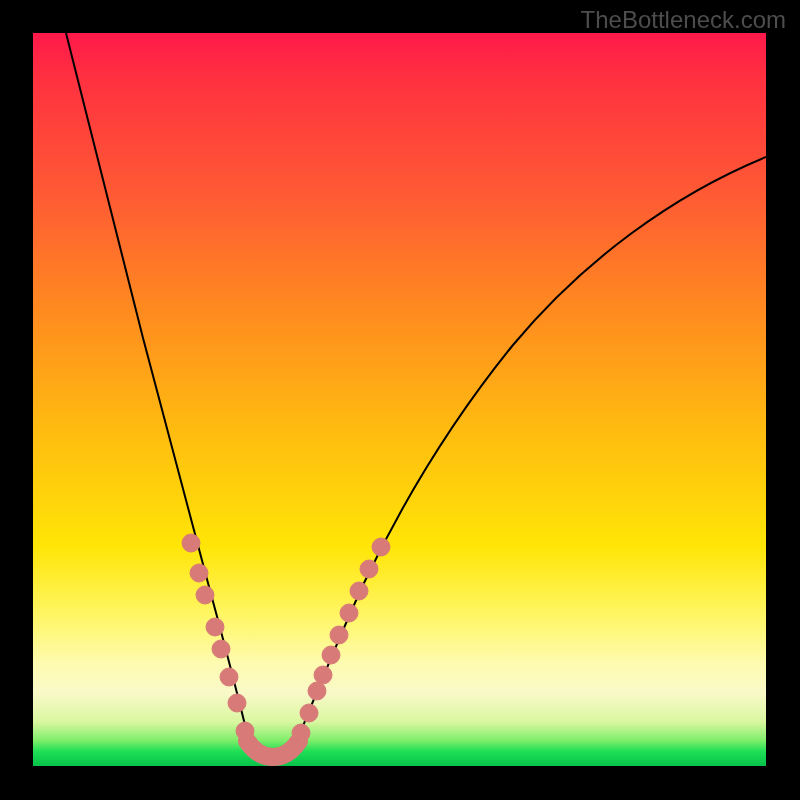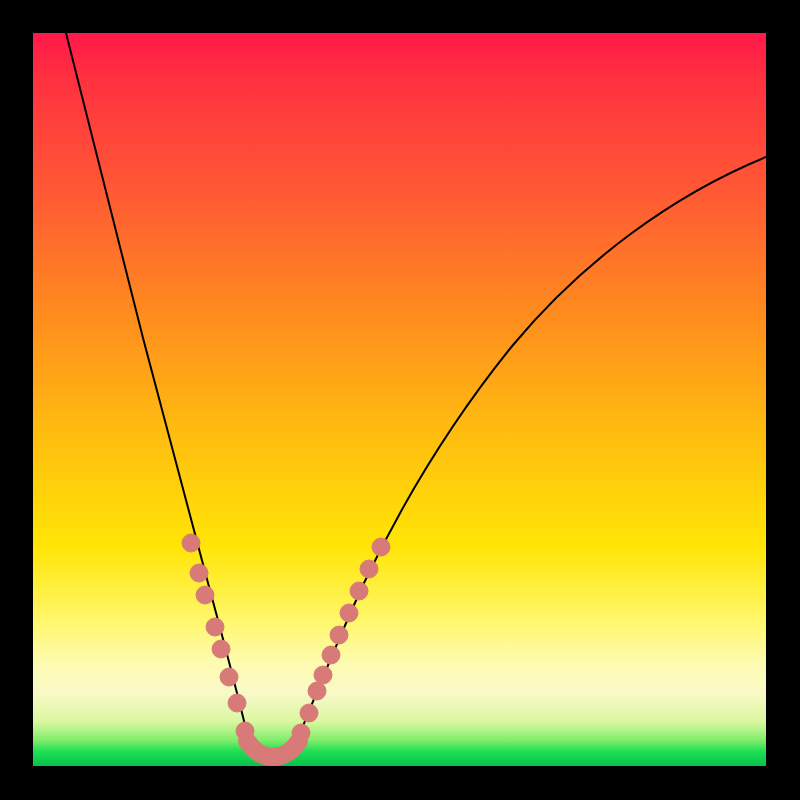--- a/index.html
+++ b/index.html
@@ -63,20 +63,21 @@
     stroke: #d87b78;
     stroke-width: 18;
     stroke-linecap: round;
     stroke-linejoin: round;
   }
 </style>
 </head>
 <body>
 
 <div class="outer">
+  <div class="watermark">TheBottleneck.com</div>
   <div class="plot-area">
     <svg class="curves" viewBox="0 0 733 733" preserveAspectRatio="none">
 
       <path class="curve" d="M33,0
            C55,90 80,190 110,305
            C135,400 155,475 175,550
            C190,605 203,655 216,708"></path>
 
       <path class="valley" d="M214,708
            C222,720 232,724 240,724

